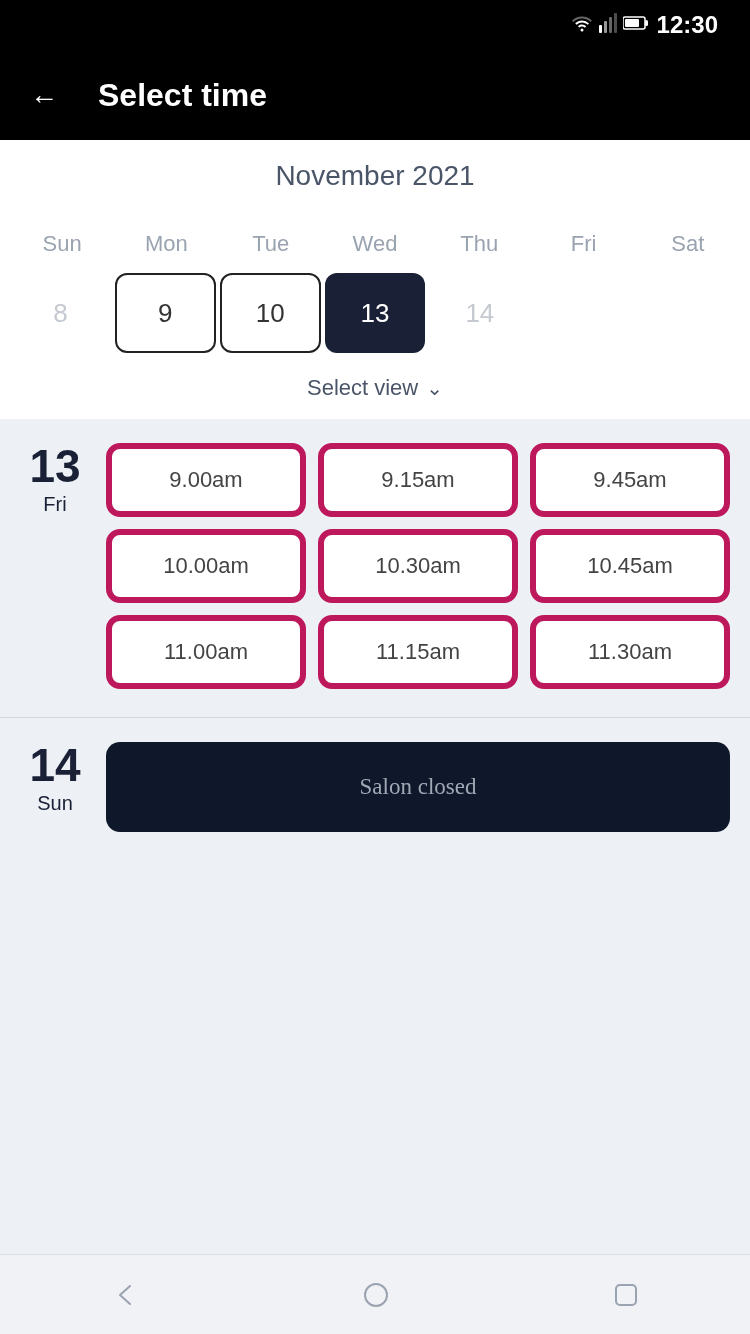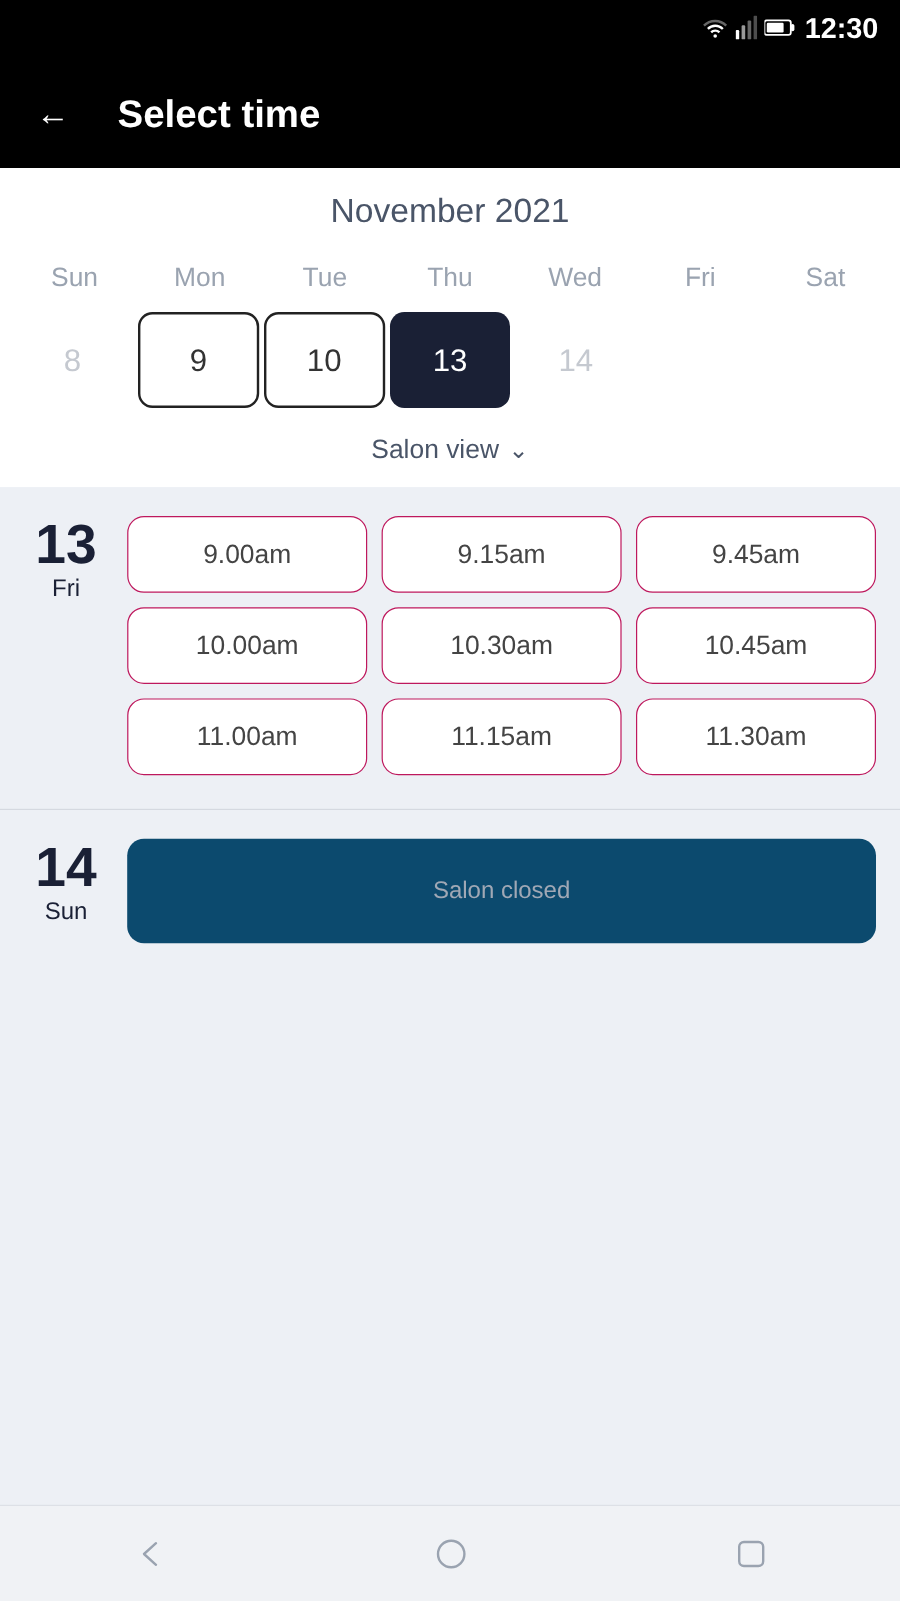--- a/index.html
+++ b/index.html
@@ -13,21 +13,21 @@
       flex-direction: column;
     }
 
     
     .status-bar {
       background: #000;
       height: 50px;
       display: flex;
       align-items: center;
       justify-content: flex-end;
-      padding: 0 18px;
+      padding: 0 32px;
       gap: 8px;
     }
     .status-icons {
       display: flex;
       align-items: center;
       gap: 6px;
     }
     .status-time {
       color: #fff;
       font-size: 24px;
@@ -58,21 +58,21 @@
     
     .calendar-section {
       background: #fff;
       padding: 20px 0 0 0;
     }
     .month-title {
       text-align: center;
       font-size: 28px;
       font-weight: 400;
       color: #4a5568;
-      margin-bottom: 18px;
+      margin-bottom: 31px;
     }
     .day-headers {
       display: grid;
       grid-template-columns: repeat(7, 1fr);
       padding: 0 10px;
     }
     .day-header {
       text-align: center;
       font-size: 22px;
       color: #9aa3b0;
@@ -167,33 +167,34 @@
       flex: 1;
     }
     .time-slot {
       background: #fff;
       border-radius: 14px;
       padding: 18px 8px;
       text-align: center;
       font-size: 22px;
       color: #444;
       cursor: pointer;
-      border: 1px solid #be185d;
+      border: 6px solid #be185d;
     }
 
     .closed-banner {
-      background: #0c4a6e;
+      background: #0f172a;
       border-radius: 14px;
       flex: 1;
       display: flex;
       align-items: center;
       justify-content: center;
       padding: 32px 20px;
-      font-size: 20px;
+      font-size: 23px;
       color: #a0a8b5;
+      font-family: Liberation Serif, serif;
     }
 
     
     .bottom-nav {
       background: #f0f2f5;
       height: 80px;
       display: flex;
       align-items: center;
       justify-content: space-around;
       border-top: 1px solid #dde0e6;
@@ -250,36 +251,36 @@
   <span class="header-title">Select time</span>
 </div>
 
 <div class="calendar-section">
   <div class="month-title">November 2021</div>
 
   <div class="day-headers">
     <div class="day-header">Sun</div>
     <div class="day-header">Mon</div>
     <div class="day-header">Tue</div>
+    <div class="day-header">Wed</div>
     <div class="day-header">Thu</div>
-    <div class="day-header">Wed</div>
     <div class="day-header">Fri</div>
     <div class="day-header">Sat</div>
   </div>
 
   <div class="day-row">
     <div class="day-cell inactive">8</div>
     <div class="day-cell outlined">9</div>
     <div class="day-cell outlined">10</div>
     <div class="day-cell selected">13</div>
     <div class="day-cell inactive">14</div>
   </div>
 
   <div class="month-view-row">
-    <span class="month-view-label">Salon view</span>
+    <span class="month-view-label">Select view</span>
     <span class="chevron-down">⌄</span>
   </div>
 </div>
 
 <div class="timeslots-section">
 
   <div class="day-block">
     <div class="day-block-inner">
       <div class="day-label">
         <div class="day-number">13</div>

